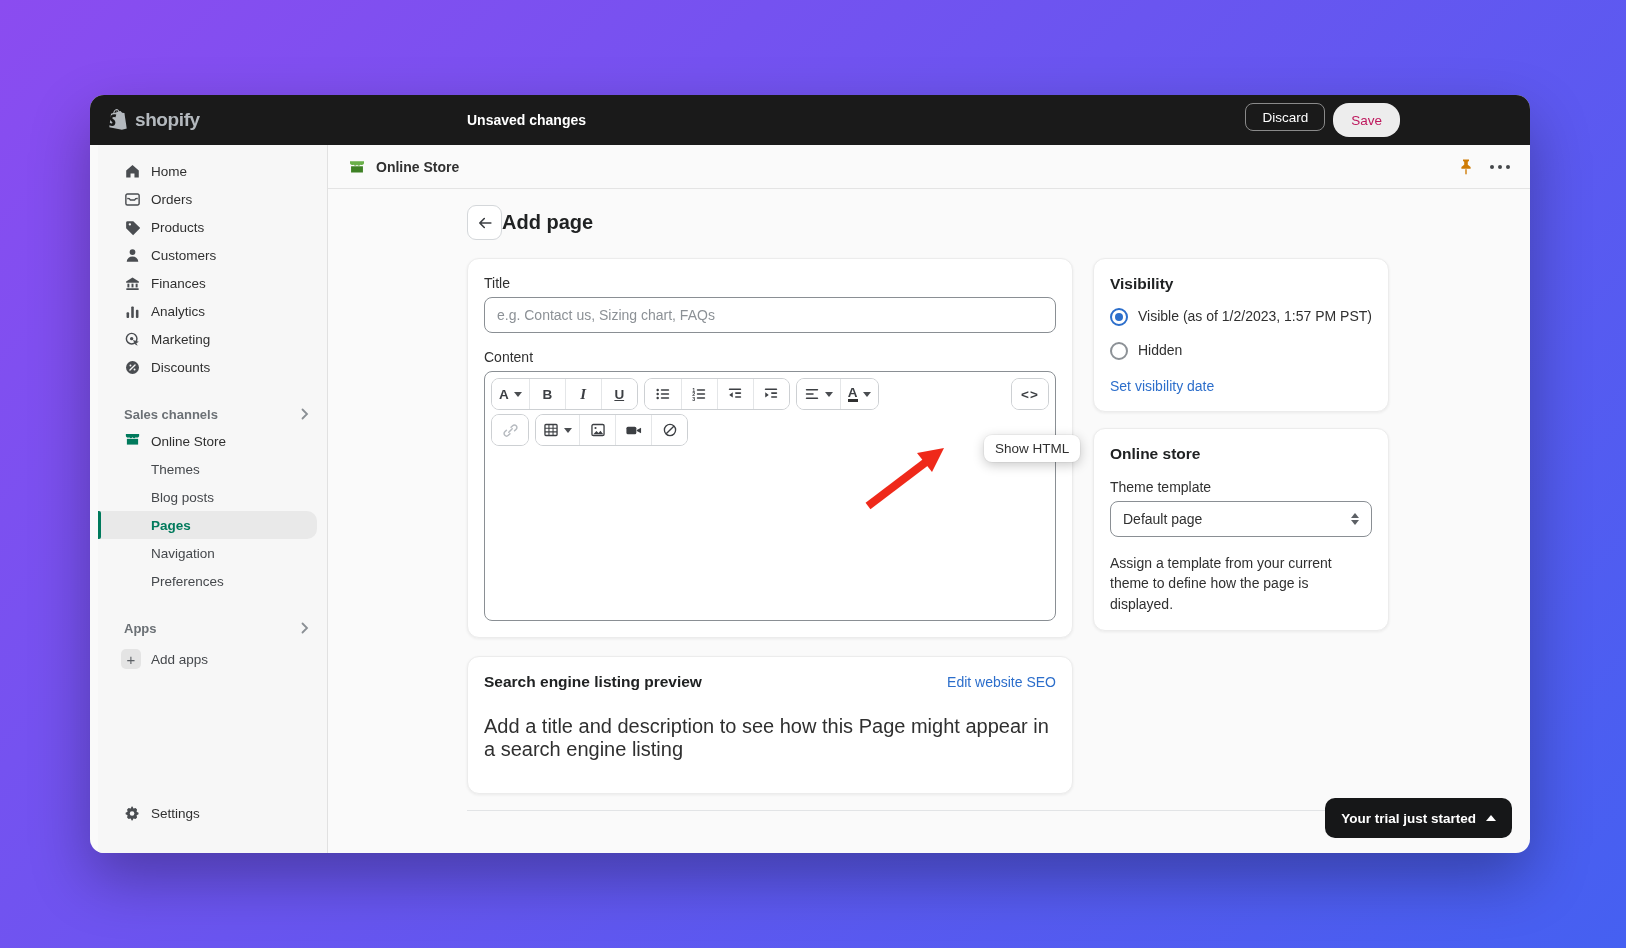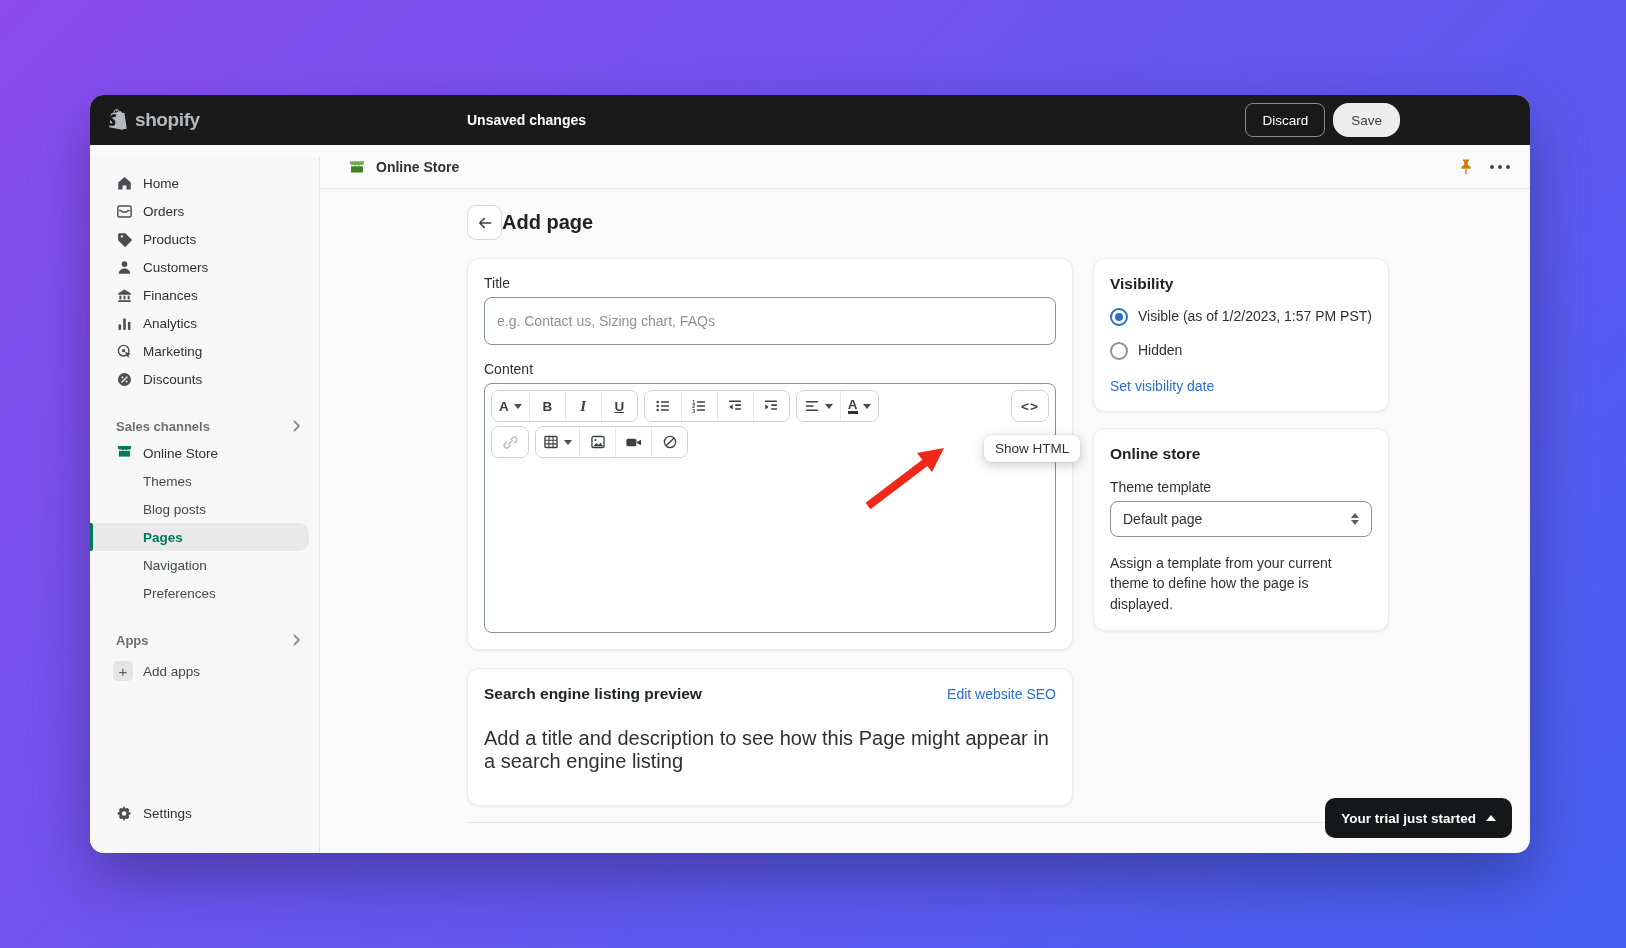--- a/index.html
+++ b/index.html
@@ -13,52 +13,52 @@
     position:absolute; left:90px; top:95px; width:1440px; height:758px;
     border-radius:14px; overflow:hidden; background:#fafafa;
     box-shadow:0 25px 60px rgba(0,0,0,.30);
   }
   
   .topbar{ position:absolute; left:0; top:0; right:0; height:50px; background:#1a1a1a; display:flex; align-items:center; }
   .brand{ display:flex; align-items:center; gap:7px; padding-left:16px; width:230px; }
   .brand-word{ color:#b4b9be; font-size:19px; font-weight:700; letter-spacing:-.4px; }
   .topbar-status{ position:absolute; left:377px; color:#ffffff; font-size:14px; font-weight:600; }
   .topbar-actions{ position:absolute; right:130px; display:flex; gap:8px; }
-  .btn-discard{ height:34px; padding:0 16px; border:1px solid #8a8a8a; border-radius:8px; background:transparent; color:#fff; font-size:13.5px; font-weight:500; display:flex; align-items:center; cursor:pointer; }
-  .btn-save{ height:34px; padding:0 18px; border:none; border-radius:16px; background:#ededed; color:#404040; font-size:13.5px; font-weight:500; display:flex; align-items:center; }
+  .btn-discard{ height:28px; padding:0 16px; border:1px solid #8a8a8a; border-radius:8px; background:transparent; color:#fff; font-size:13.5px; font-weight:500; display:flex; align-items:center; cursor:pointer; }
+  .btn-save{ height:34px; padding:0 18px; border:none; border-radius:16px; background:#ededed; color:#be185d; font-size:13.5px; font-weight:500; display:flex; align-items:center; }
   
   .crumbbar{ position:absolute; left:230px; top:50px; right:0; height:44px; background:#fafafa; border-bottom:1px solid #e4e4e4; display:flex; align-items:center; }
   .crumb{ display:flex; align-items:center; gap:10px; margin-left:28px; }
   .crumb-title{ font-size:14px; font-weight:600; color:#303030; }
   .crumb-right{ position:absolute; right:20px; display:flex; align-items:center; gap:16px; }
   .dots{ display:flex; gap:4px; cursor:pointer; }
   .dots i{ width:4px; height:4px; border-radius:50%; background:#44474a; }
   
-  .sidebar{ position:absolute; left:0; top:50px; bottom:0; width:230px; background:#f7f7f7; border-right:1px solid #e1e1e1; padding-top:12px;margin-top:12px; }
+  .sidebar{ position:absolute; left:8px; top:50px; bottom:0; width:230px; background:#f7f7f7; border-right:1px solid #e1e1e1; padding-top:12px; }
   .nav-item{ height:28px; display:flex; align-items:center; gap:10px; padding-left:26px; font-size:13.5px; font-weight:500; color:#303030; cursor:pointer; }
   .nav-item .nicon{ width:17px; height:17px; flex:none; display:flex; }
   .nav-section{ height:26px; margin-top:20px; display:flex; align-items:center; justify-content:space-between; padding:0 18px 0 26px; font-size:13px; font-weight:600; color:#6b7075; }
   .sub-item{ height:28px; display:flex; align-items:center; padding-left:53px; font-size:13.5px; font-weight:500; color:#45484c; cursor:pointer; position:relative; }
   .sub-item.withicon{ padding-left:26px; gap:10px; color:#303030; }
   .sub-item.active{ background:#e9e9e9; border-radius:0 10px 10px 0; margin-right:10px; color:#007a5c; font-weight:600; }
   .sub-item.active::before{ content:""; position:absolute; left:0; top:0; bottom:0; width:3px; background:#007a5c; border-radius:0 2px 2px 0; }
   .plusbox{ width:20px; height:20px; margin-left:-3px; border-radius:5px; background:#e4e4e4; display:flex; align-items:center; justify-content:center; color:#5c6065; font-size:15px; font-weight:500; }
   .settings-row{ position:absolute; bottom:26px; left:0; right:0; }
   
   .main{ position:absolute; left:230px; top:94px; right:0; bottom:0; overflow:hidden; }
   .content{ width:922px; margin-left:147px; }
   .pagehead{ margin-top:16px; display:flex; align-items:center; gap:0; }
   .backbtn{ width:35px; height:35px; background:#fff; border:1px solid #d4d7da; border-radius:9px; display:flex; align-items:center; justify-content:center; cursor:pointer; }
   .pagetitle{ font-size:20px; font-weight:700; color:#202223; }
   .cols{ display:flex; gap:20px; margin-top:18px; align-items:flex-start; }
   .col-left{ width:606px; }
   .col-right{ width:296px; }
   .card{ background:#fff; border-radius:12px; border:1px solid #ececec; box-shadow:0 1px 3px rgba(23,24,24,.07); padding:16px; }
   .fieldlabel{ font-size:14px; color:#303030; margin-bottom:6px; }
-  .textinput{ width:100%; height:48px; border:1px solid #8a8f94; border-radius:8px; padding:0 12px; font-size:14px; font-family:inherit; color:#303030; background:#fff; }
+  .textinput{ width:100%; height:36px; border:1px solid #8a8f94; border-radius:8px; padding:0 12px; font-size:14px; font-family:inherit; color:#303030; background:#fff; }
   .textinput::placeholder{ color:#8c9196; }
   .mt16{ margin-top:16px; }
   
   .editor{ border:1px solid #8a8f94; border-radius:8px; background:#fff; }
   .toolbar{ padding:6px 6px 2px 6px; }
   .trow{ display:flex; gap:6px; margin-bottom:4px; align-items:flex-start; }
   .tgroup{ display:flex; border:1px solid #cdd0d3; border-radius:8px; overflow:hidden; background:#fff; }
   .tbtn{ min-width:36px; height:30px; display:flex; align-items:center; justify-content:center; gap:5px; padding:0 7px; cursor:pointer; background:#fff; }
   .tbtn + .tbtn{ border-left:1px solid #e4e6e8; }
   .tglyph{ font-size:13.5px; font-weight:700; color:#3c3f43; }

